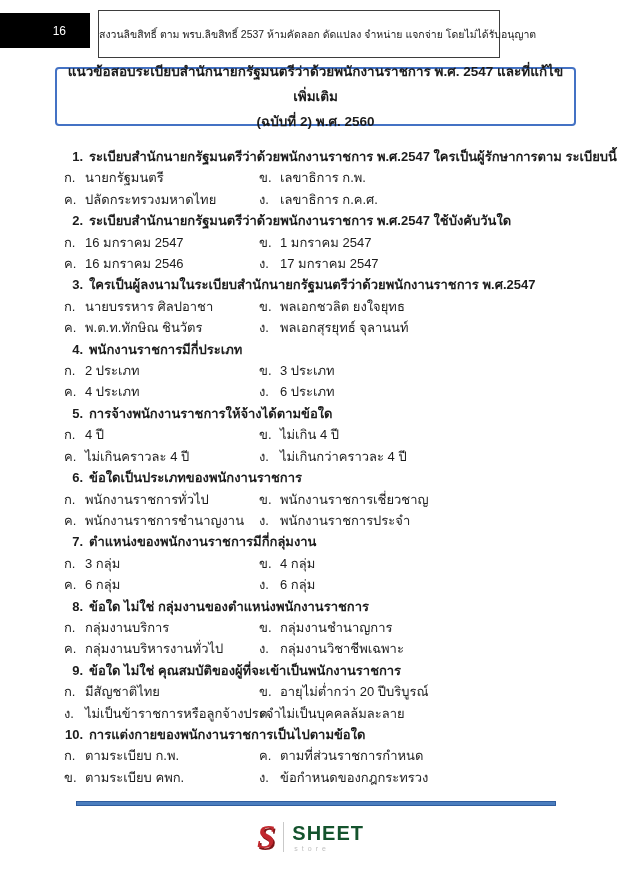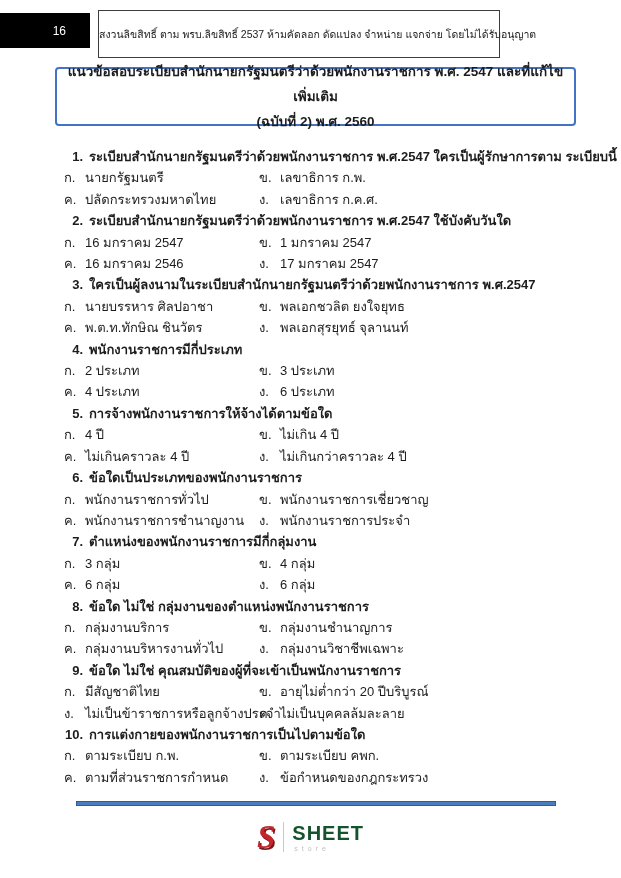--- a/index.html
+++ b/index.html
@@ -176,22 +176,22 @@
       <div class="opt"><span class="opt-label">ข.</span><span class="opt-text">อายุไม่ต่ำกว่า 20 ปีบริบูรณ์</span></div>
       <div class="opt"><span class="opt-label">ง.</span><span class="opt-text">ไม่เป็นข้าราชการหรือลูกจ้างประจำ</span></div>
       <div class="opt"><span class="opt-label">ค.</span><span class="opt-text">ไม่เป็นบุคคลล้มละลาย</span></div>
     </div>
   </div>
 
   <div class="q">
     <div class="q-text"><span class="q-num">10.</span><span class="q-body">การแต่งกายของพนักงานราชการเป็นไปตามข้อใด</span></div>
     <div class="q-opts">
       <div class="opt"><span class="opt-label">ก.</span><span class="opt-text">ตามระเบียบ ก.พ.</span></div>
+      <div class="opt"><span class="opt-label">ค.</span><span class="opt-text">ตามที่ส่วนราชการกำหนด</span></div>
       <div class="opt"><span class="opt-label">ข.</span><span class="opt-text">ตามระเบียบ คพก.</span></div>
-      <div class="opt"><span class="opt-label">ค.</span><span class="opt-text">ตามที่ส่วนราชการกำหนด</span></div>
       <div class="opt"><span class="opt-label">ง.</span><span class="opt-text">ข้อกำหนดของกฎกระทรวง</span></div>
     </div>
   </div>
 </div>
 
 <div class="footer-bar"></div>
 <div class="logo">
   <span class="logo-s">S</span>
   <span class="logo-divider"></span>
   <span class="logo-textcol">

